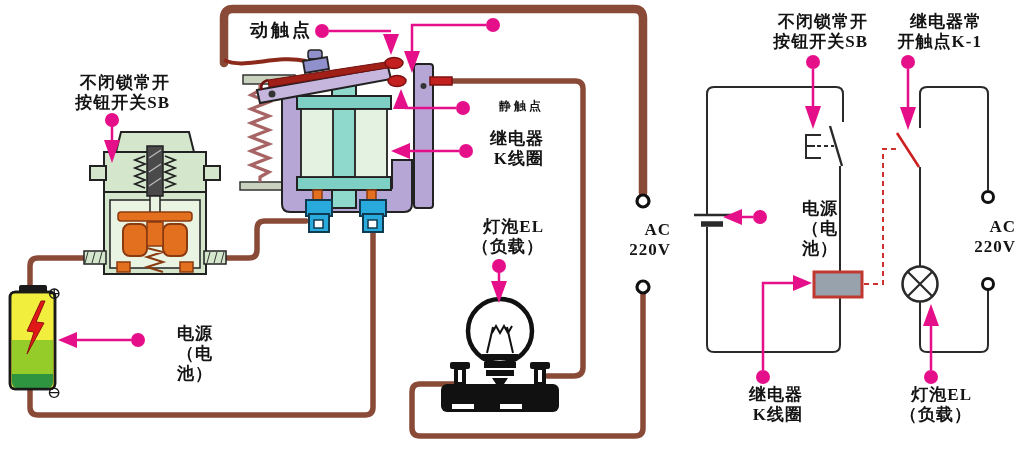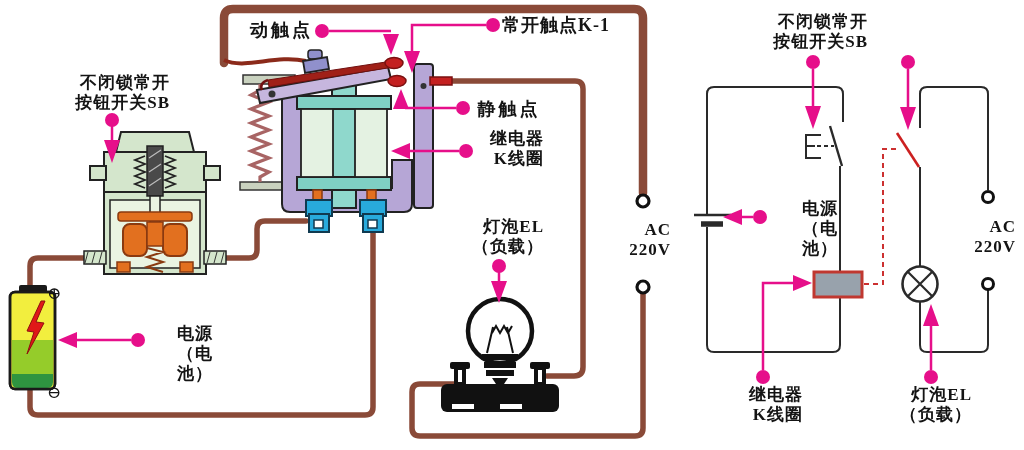--- a/index.html
+++ b/index.html
@@ -176,37 +176,38 @@
     <path d="M763,370 L763,283 L794,283" fill="none"></path>
         <circle cx="763" cy="377" r="7" stroke="none"></circle>
     <polygon points="812,283 793,275 793,291" stroke="none"></polygon>
     <line x1="931" y1="370" x2="931" y2="325"></line>
         <circle cx="931" cy="377" r="7" stroke="none"></circle>
     <polygon points="931,304 923,326 939,326" stroke="none"></polygon>
   </g>
 </svg>
 
 <div class="lbl" style="left:250px;top:20px;width:66px;font-size:18px;text-align:left;letter-spacing:3px;">动触点</div>
-<div class="lbl" style="left:502px;top:15px;width:150px;font-size:18px;text-align:left;">常开触点K-1</div>
-<div class="lbl" style="left:474px;top:99px;width:70px;font-size:18px;text-align:center;letter-spacing:3px;">静触点</div>
+<div class="lbl" style="left:474px;top:99px;width:70px;font-size:12px;text-align:right;letter-spacing:3px;">静触点</div>
 <div class="lbl" style="left:468px;top:129px;width:76px;">继电器
 K线圈</div>
 <div class="lbl" style="left:52px;top:73px;width:118px;">不闭锁常开
 按钮开关SB</div>
 <div class="lbl" style="left:460px;top:217px;width:84px;">灯泡EL
 （负载）</div>
 <div class="lbl" style="left:617px;top:220px;width:54px;">AC
 220V</div>
 <div class="lbl" style="left:143px;top:324px;width:70px;">电源
 （电池）</div>
 <div class="sym" style="left:47px;top:283px;">⊕</div>
 <div class="sym" style="left:47px;top:382px;">⊖</div>
 
 <div class="lbl" style="left:750px;top:12px;width:118px;">不闭锁常开
 按钮开关SB</div>
+<div class="lbl" style="left:882px;top:12px;width:100px;">继电器常
+开触点K-1</div>
 <div class="lbl" style="left:768px;top:199px;width:70px;">电源
 （电池）</div>
 <div class="lbl" style="left:962px;top:217px;width:54px;">AC
 220V</div>
 <div class="lbl" style="left:733px;top:385px;width:70px;">继电器
 K线圈</div>
 <div class="lbl" style="left:894px;top:385px;width:78px;">灯泡EL
 （负载）</div>
 
 </div>

